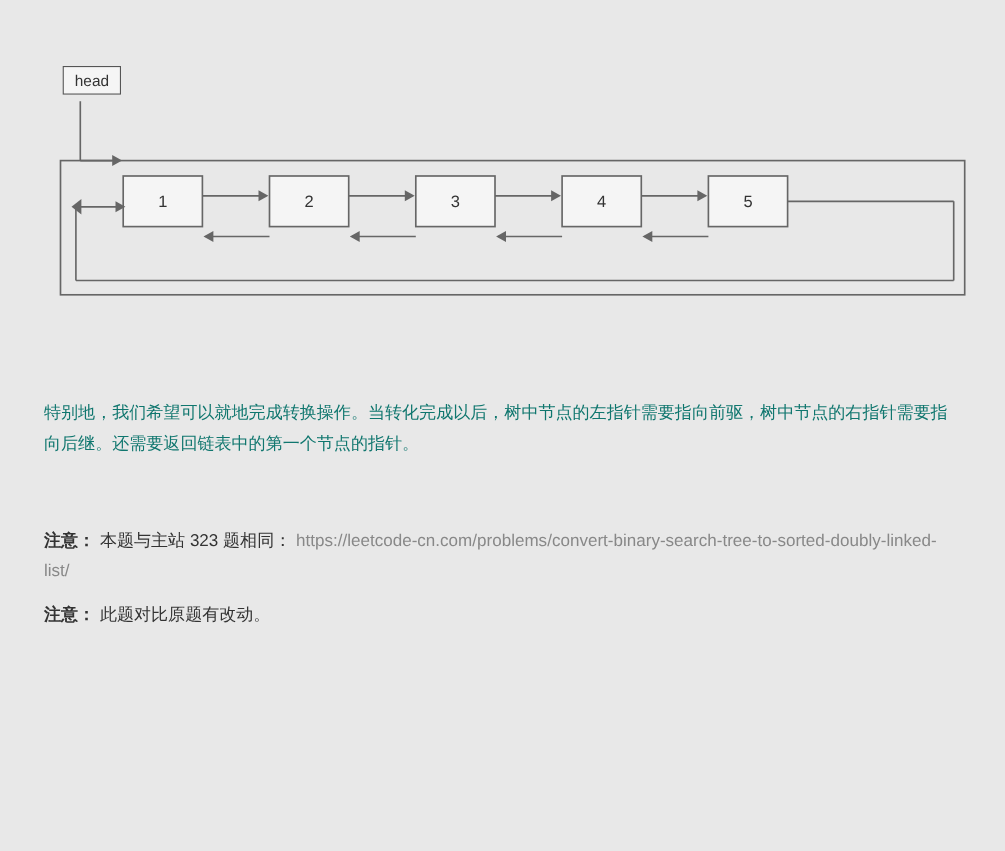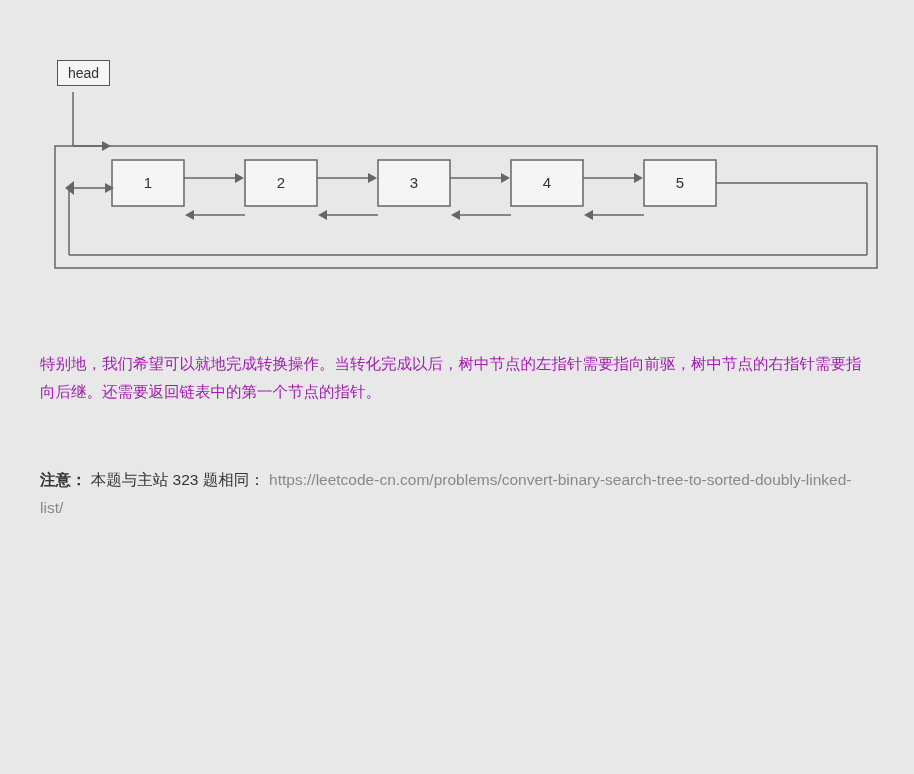--- a/index.html
+++ b/index.html
@@ -41,24 +41,24 @@
     .diagram-svg {
       position: absolute;
       top: 0;
       left: 0;
       width: 100%;
       height: 100%;
       pointer-events: none;
     }
 
     .text-section {
-      margin: 30px 20px 20px 20px;
+      margin: 42px 20px 20px 20px;
       line-height: 1.8;
       font-size: 15.5px;
-      color: #a21caf;
+      color: #0f766e;
     }
 
     .note-section {
       margin: 20px 20px 10px 20px;
     }
 
     .note-line {
       font-size: 15.5px;
       line-height: 1.8;
       color: #333;
@@ -153,13 +153,17 @@
 </div>
 
 <div class="spacer"></div>
 
 <div class="note-section">
   <p class="note-line">
     <span class="note-bold">注意：</span>
     <span>本题与主站 323 题相同：</span>
     <a class="note-link">https://leetcode-cn.com/problems/convert-binary-search-tree-to-sorted-doubly-linked-list/</a>
   </p>
+  <p class="note-line">
+    <span class="note-bold">注意：</span>
+    <span>此题对比原题有改动。</span>
+  </p>
 </div>
 
 </body></html>

